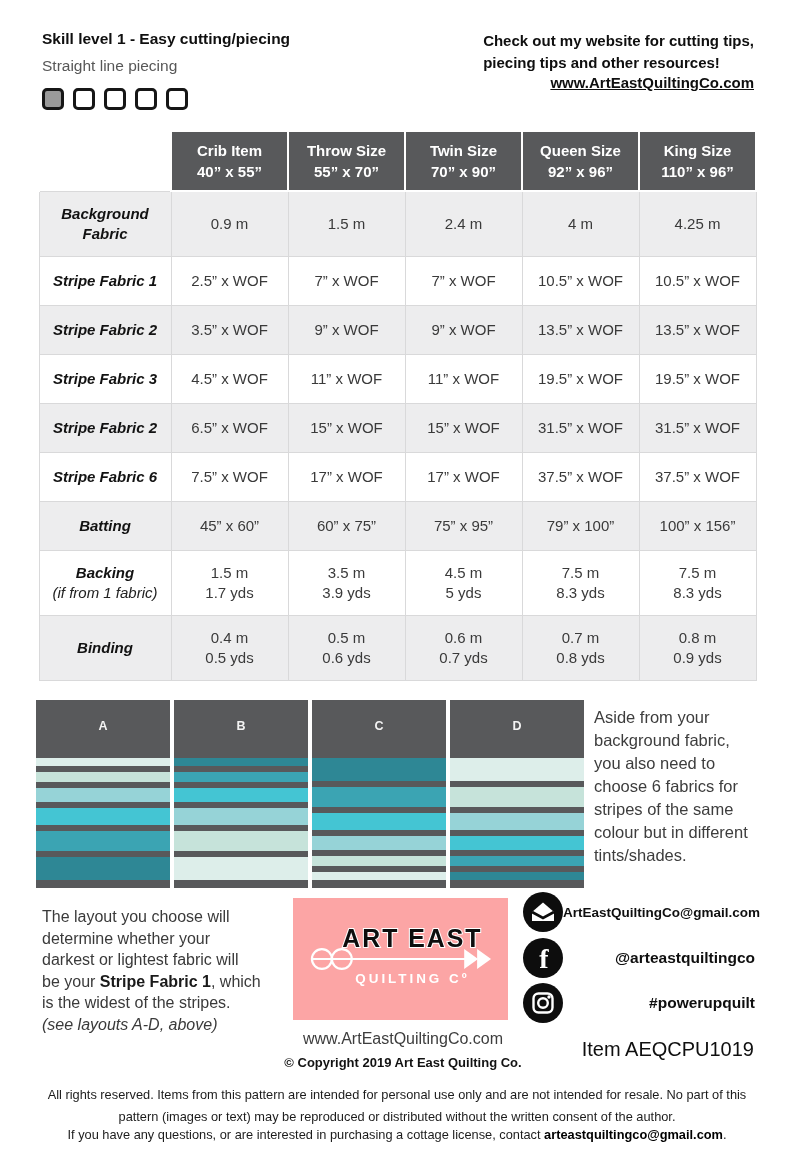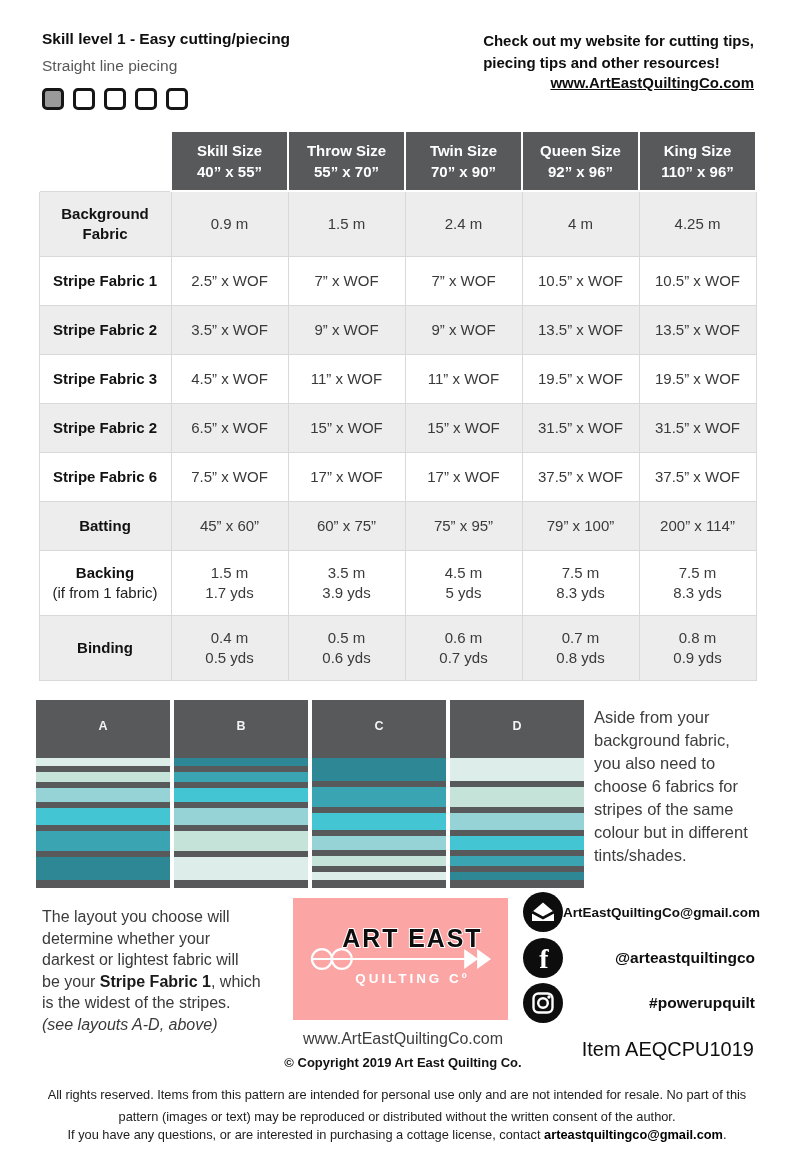--- a/index.html
+++ b/index.html
@@ -20,21 +20,21 @@
   
   table.size-table{position:absolute;left:38px;top:130px;width:719px;border-collapse:collapse;table-layout:fixed;}
   .size-table col.c-label{width:132px;}
   .size-table th{background:#58595b;color:#ffffff;font-size:15px;font-weight:bold;line-height:21px;
                  border:2px solid #ffffff;height:58px;text-align:center;padding:0 2px;}
   .size-table th.corner{background:#ffffff;border-bottom:1.5px solid #d9d9da;}
   .size-table td{border:1.5px solid #d9d9da;background:#ffffff;text-align:center;vertical-align:middle;
                  font-size:15px;color:#3a3a3a;line-height:20px;height:44px;padding:2px 4px;}
   .size-table tbody tr:nth-child(odd) td{background:#ededee;}
   .size-table tbody tr:first-child td, .size-table tbody tr.tall td{height:60px;}
-  .size-table td.rowlabel{font-weight:bold;color:#121212;}
+  .size-table td.rowlabel{font-weight:bold;color:#121212;font-style:italic;}
   .size-table td.rowlabel .lbl-sub{font-weight:normal;color:#222;}
 
   
   .layouts{position:absolute;left:36px;top:700px;width:548px;height:188px;display:flex;gap:4px;}
   .panel{width:134px;height:188px;background:#58595b;display:flex;flex-direction:column;
          gap:6px;padding-bottom:8px;box-sizing:border-box;}
   .panel-head{flex:0 0 52px;display:flex;align-items:center;justify-content:center;
               color:#f3f3f3;font-size:12.5px;font-weight:bold;}
   .stripe{flex-basis:0;min-height:0;}
   .fabric-note{position:absolute;left:594px;top:706px;width:172px;font-size:16.5px;line-height:23px;
@@ -91,21 +91,21 @@
         <col>
         <col>
         <col>
         <col>
         <col>
       </colgroup>
     <thead>
       <tr>
         <th class="corner"></th>
       <th>
-            <div>Skill Size</div>
+            <div>Crib Item</div>
             <div>40” x 55”</div>
           </th>
           <th>
             <div>Throw Size</div>
             <div>55” x 70”</div>
           </th>
           <th>
             <div>Twin Size</div>
             <div>70” x 90”</div>
           </th>
@@ -250,21 +250,21 @@
           <td>
             <div>60” x 75”</div>
           </td>
           <td>
             <div>75” x 95”</div>
           </td>
           <td>
             <div>79” x 100”</div>
           </td>
           <td>
-            <div>200” x 114”</div>
+            <div>100” x 156”</div>
           </td>
         </tr>
         <tr class="tall">
           <td class="rowlabel">
             <div class="lbl-main">Backing</div>
             <div class="lbl-sub">(if from 1 fabric)</div>
           </td>
           <td>
             <div>1.5 m</div>
             <div>1.7 yds</div>

